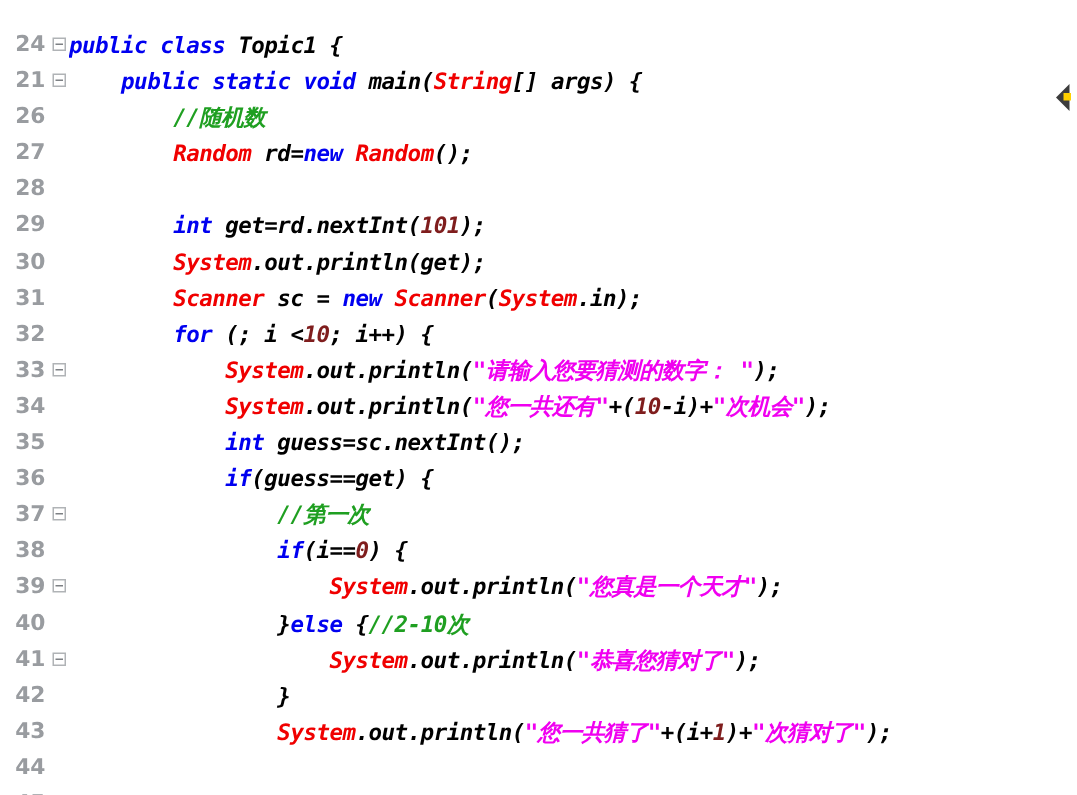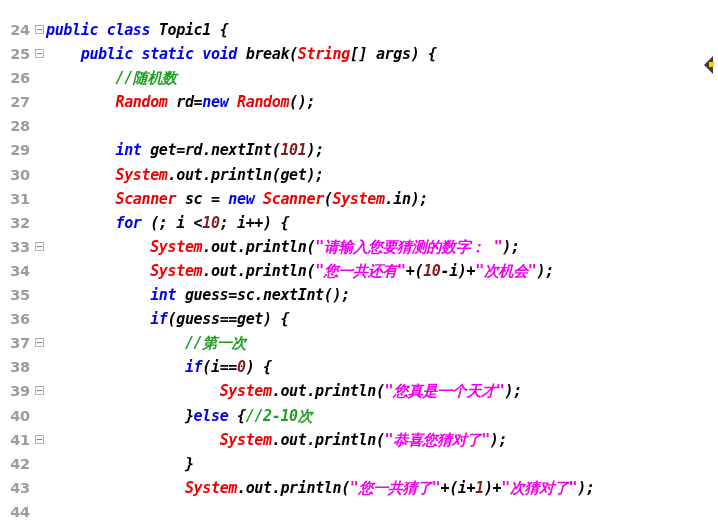--- a/index.html
+++ b/index.html
@@ -128,21 +128,21 @@
 <body>
 
 <div id="editor">
 
   <div id="gutter">
       <div class="gutter-row">
         <span class="lnum">24</span>
         <span class="fold"></span>
       </div>
       <div class="gutter-row">
-        <span class="lnum">25</span>
+        <span class="lnum">21</span>
         <span class="fold"></span>
       </div>
       <div class="gutter-row">
         <span class="lnum">26</span>
       </div>
       <div class="gutter-row">
         <span class="lnum">27</span>
       </div>
       <div class="gutter-row">
         <span class="lnum">28</span>
@@ -199,21 +199,21 @@
       <div class="gutter-row">
         <span class="lnum">44</span>
       </div>
       <div class="gutter-row">
         <span class="lnum">45</span>
       </div>
     </div>
 
   <div id="code">
       <div class="code-row"><span class="t-kw">public</span><span class="t-pl"> </span><span class="t-kw">class</span><span class="t-pl"> Topic1 {</span></div>
-      <div class="code-row"><span class="t-pl">    </span><span class="t-kw">public</span><span class="t-pl"> </span><span class="t-kw">static</span><span class="t-pl"> </span><span class="t-kw">void</span><span class="t-pl"> break(</span><span class="t-type">String</span><span class="t-pl">[] args) {</span></div>
+      <div class="code-row"><span class="t-pl">    </span><span class="t-kw">public</span><span class="t-pl"> </span><span class="t-kw">static</span><span class="t-pl"> </span><span class="t-kw">void</span><span class="t-pl"> main(</span><span class="t-type">String</span><span class="t-pl">[] args) {</span></div>
       <div class="code-row"><span class="t-pl">        </span><span class="t-com">//随机数</span></div>
       <div class="code-row"><span class="t-pl">        </span><span class="t-type">Random</span><span class="t-pl"> rd=</span><span class="t-kw">new</span><span class="t-pl"> </span><span class="t-type">Random</span><span class="t-pl">();</span></div>
       <div class="code-row"><span class="t-pl">        </span></div>
       <div class="code-row"><span class="t-pl">        </span><span class="t-kw">int</span><span class="t-pl"> get=rd.nextInt(</span><span class="t-num">101</span><span class="t-pl">);</span></div>
       <div class="code-row"><span class="t-pl">        </span><span class="t-type">System</span><span class="t-pl">.out.println(get);</span></div>
       <div class="code-row"><span class="t-pl">        </span><span class="t-type">Scanner</span><span class="t-pl"> sc = </span><span class="t-kw">new</span><span class="t-pl"> </span><span class="t-type">Scanner</span><span class="t-pl">(</span><span class="t-type">System</span><span class="t-pl">.in);</span></div>
       <div class="code-row"><span class="t-pl">        </span><span class="t-kw">for</span><span class="t-pl"> (; i &lt;</span><span class="t-num">10</span><span class="t-pl">; i++) {</span></div>
       <div class="code-row"><span class="t-pl">            </span><span class="t-type">System</span><span class="t-pl">.out.println(</span><span class="t-str">"请输入您要猜测的数字： "</span><span class="t-pl">);</span></div>
       <div class="code-row"><span class="t-pl">            </span><span class="t-type">System</span><span class="t-pl">.out.println(</span><span class="t-str">"您一共还有"</span><span class="t-pl">+(</span><span class="t-num">10</span><span class="t-pl">-i)+</span><span class="t-str">"次机会"</span><span class="t-pl">);</span></div>
       <div class="code-row"><span class="t-pl">            </span><span class="t-kw">int</span><span class="t-pl"> guess=sc.nextInt();</span></div>

